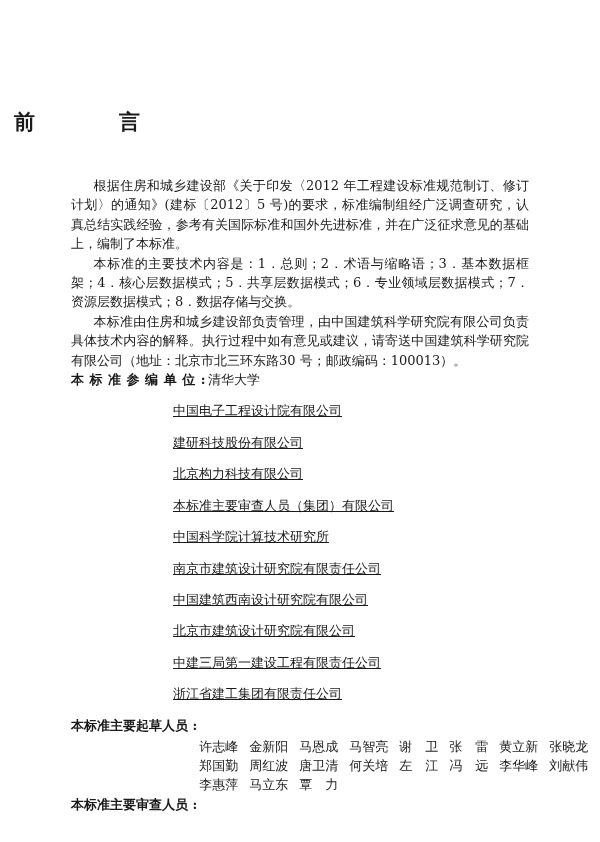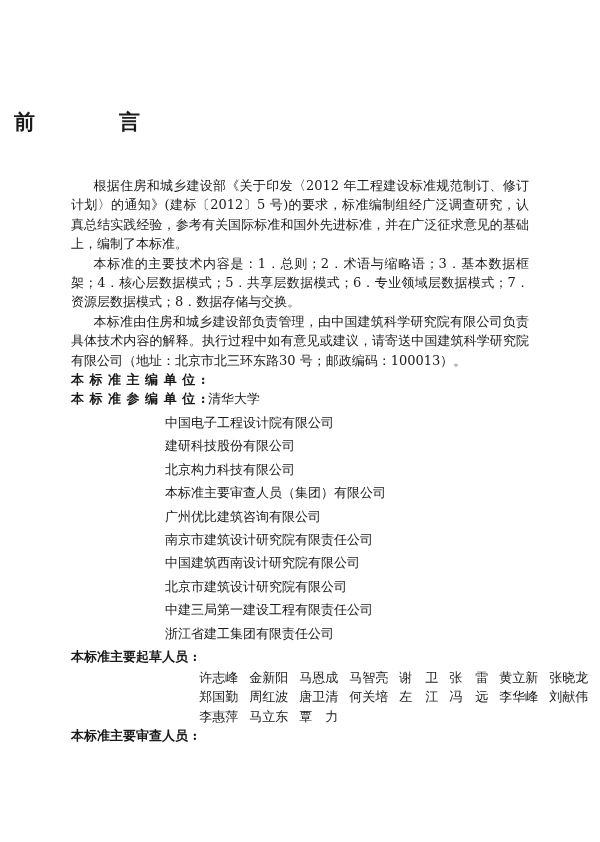--- a/index.html
+++ b/index.html
@@ -56,23 +56,24 @@
   .kv-value {
     flex: 1 1 auto;
     padding-left: 2px;
   }
   .org-list {
     margin: 0;
     padding: 0;
     list-style: none;
   }
   .org-list li {
-    margin: 4px;
+    margin: 12px;
     padding: 0;
     line-height: 19.4px;
+    text-decoration: underline;
   }
   .indent-org {
     padding-left: 90px;
   }
   .names-block {
     flex: 1 1 auto;
     padding-left: 2px;
     margin-top: 21px;
   }
   .names-line {
@@ -97,34 +98,33 @@
 
   <div class="title">前　　言</div>
 
   <div class="content">
 
     <p class="para">根据住房和城乡建设部《关于印发〈2012 年工程建设标准规范制订、修订计划〉的通知》(建标〔2012〕5 号)的要求，标准编制组经广泛调查研究，认真总结实践经验，参考有关国际标准和国外先进标准，并在广泛征求意见的基础上，编制了本标准。</p>
     <p class="para">本标准的主要技术内容是：1．总则；2．术语与缩略语；3．基本数据框架；4．核心层数据模式；5．共享层数据模式；6．专业领域层数据模式；7．资源层数据模式；8．数据存储与交换。</p>
     <p class="para">本标准由住房和城乡建设部负责管理，由中国建筑科学研究院有限公司负责具体技术内容的解释。执行过程中如有意见或建议，请寄送中国建筑科学研究院有限公司（地址：北京市北三环东路30 号；邮政编码：100013）。</p>
 
     <div class="kv">
-      <span class="kv-label spaced-label">本 标 准 主 编 单 位 :</span>
     </div>
 
     <div class="kv">
       <span class="kv-label spaced-label">本 标 准 参 编 单 位 :</span>
       <span class="kv-value">清华大学</span>
     </div>
 
     <ul class="org-list indent-org">
       <li>中国电子工程设计院有限公司</li>
       <li>建研科技股份有限公司</li>
       <li>北京构力科技有限公司</li>
       <li>本标准主要审查人员（集团）有限公司</li>
-      <li>广州优比建筑咨询有限公司</li>
+      <li>中国科学院计算技术研究所</li>
       <li>南京市建筑设计研究院有限责任公司</li>
       <li>中国建筑西南设计研究院有限公司</li>
       <li>北京市建筑设计研究院有限公司</li>
       <li>中建三局第一建设工程有限责任公司</li>
       <li>浙江省建工集团有限责任公司</li>
     </ul>
 
     <div class="kv">
       <span class="kv-label">本标准主要起草人员 :</span>
       <span class="names-block">

